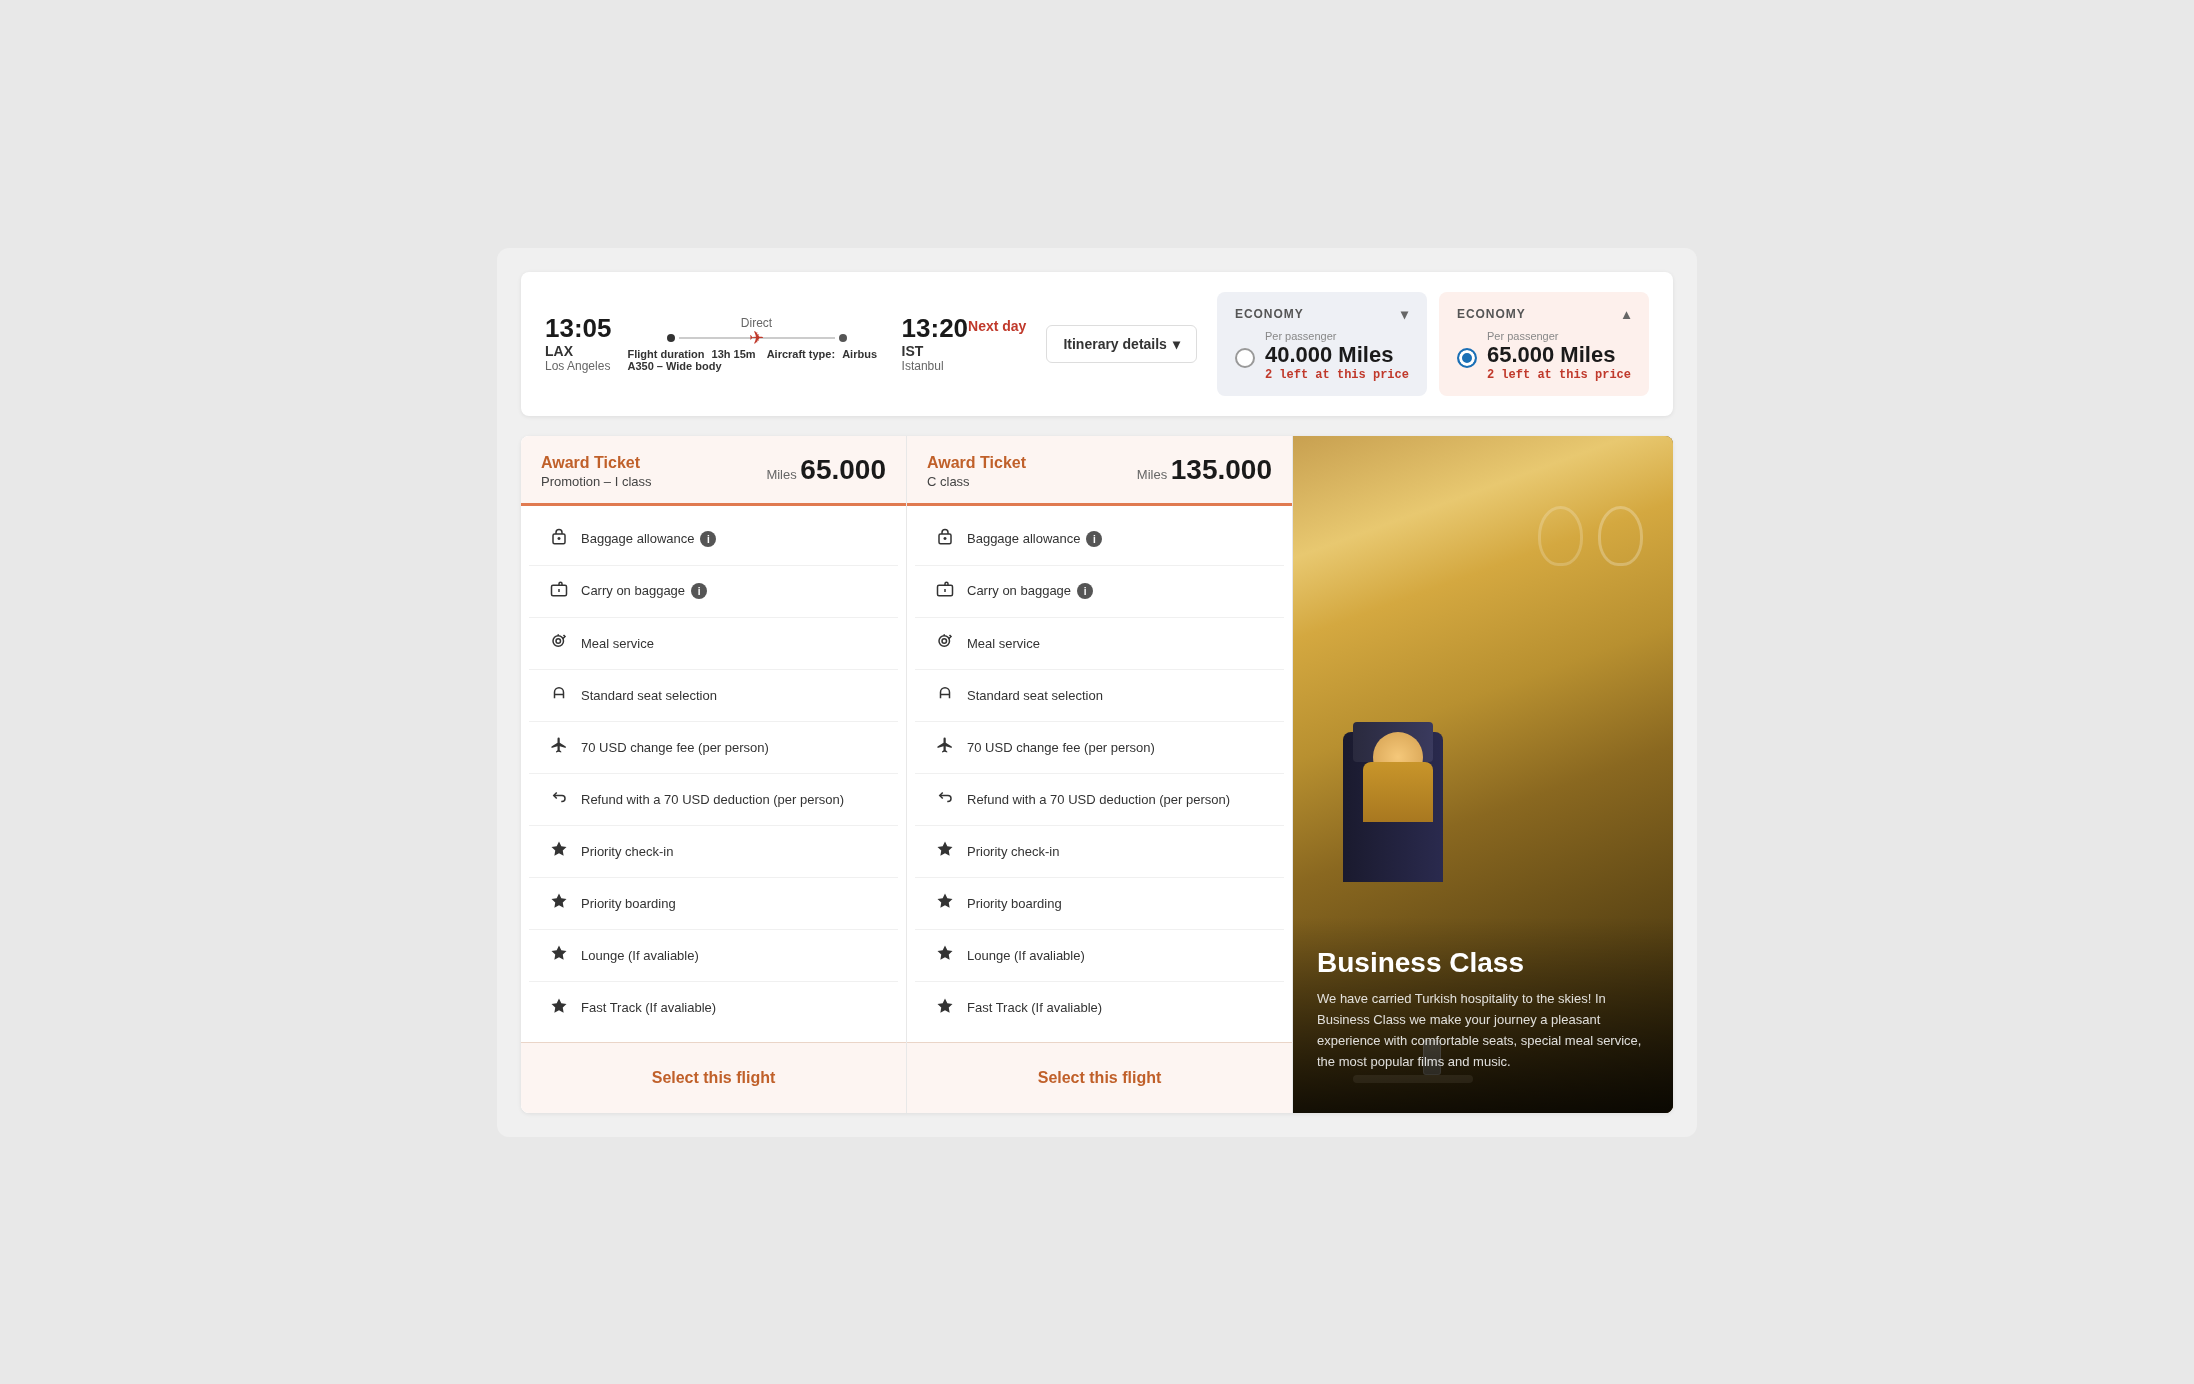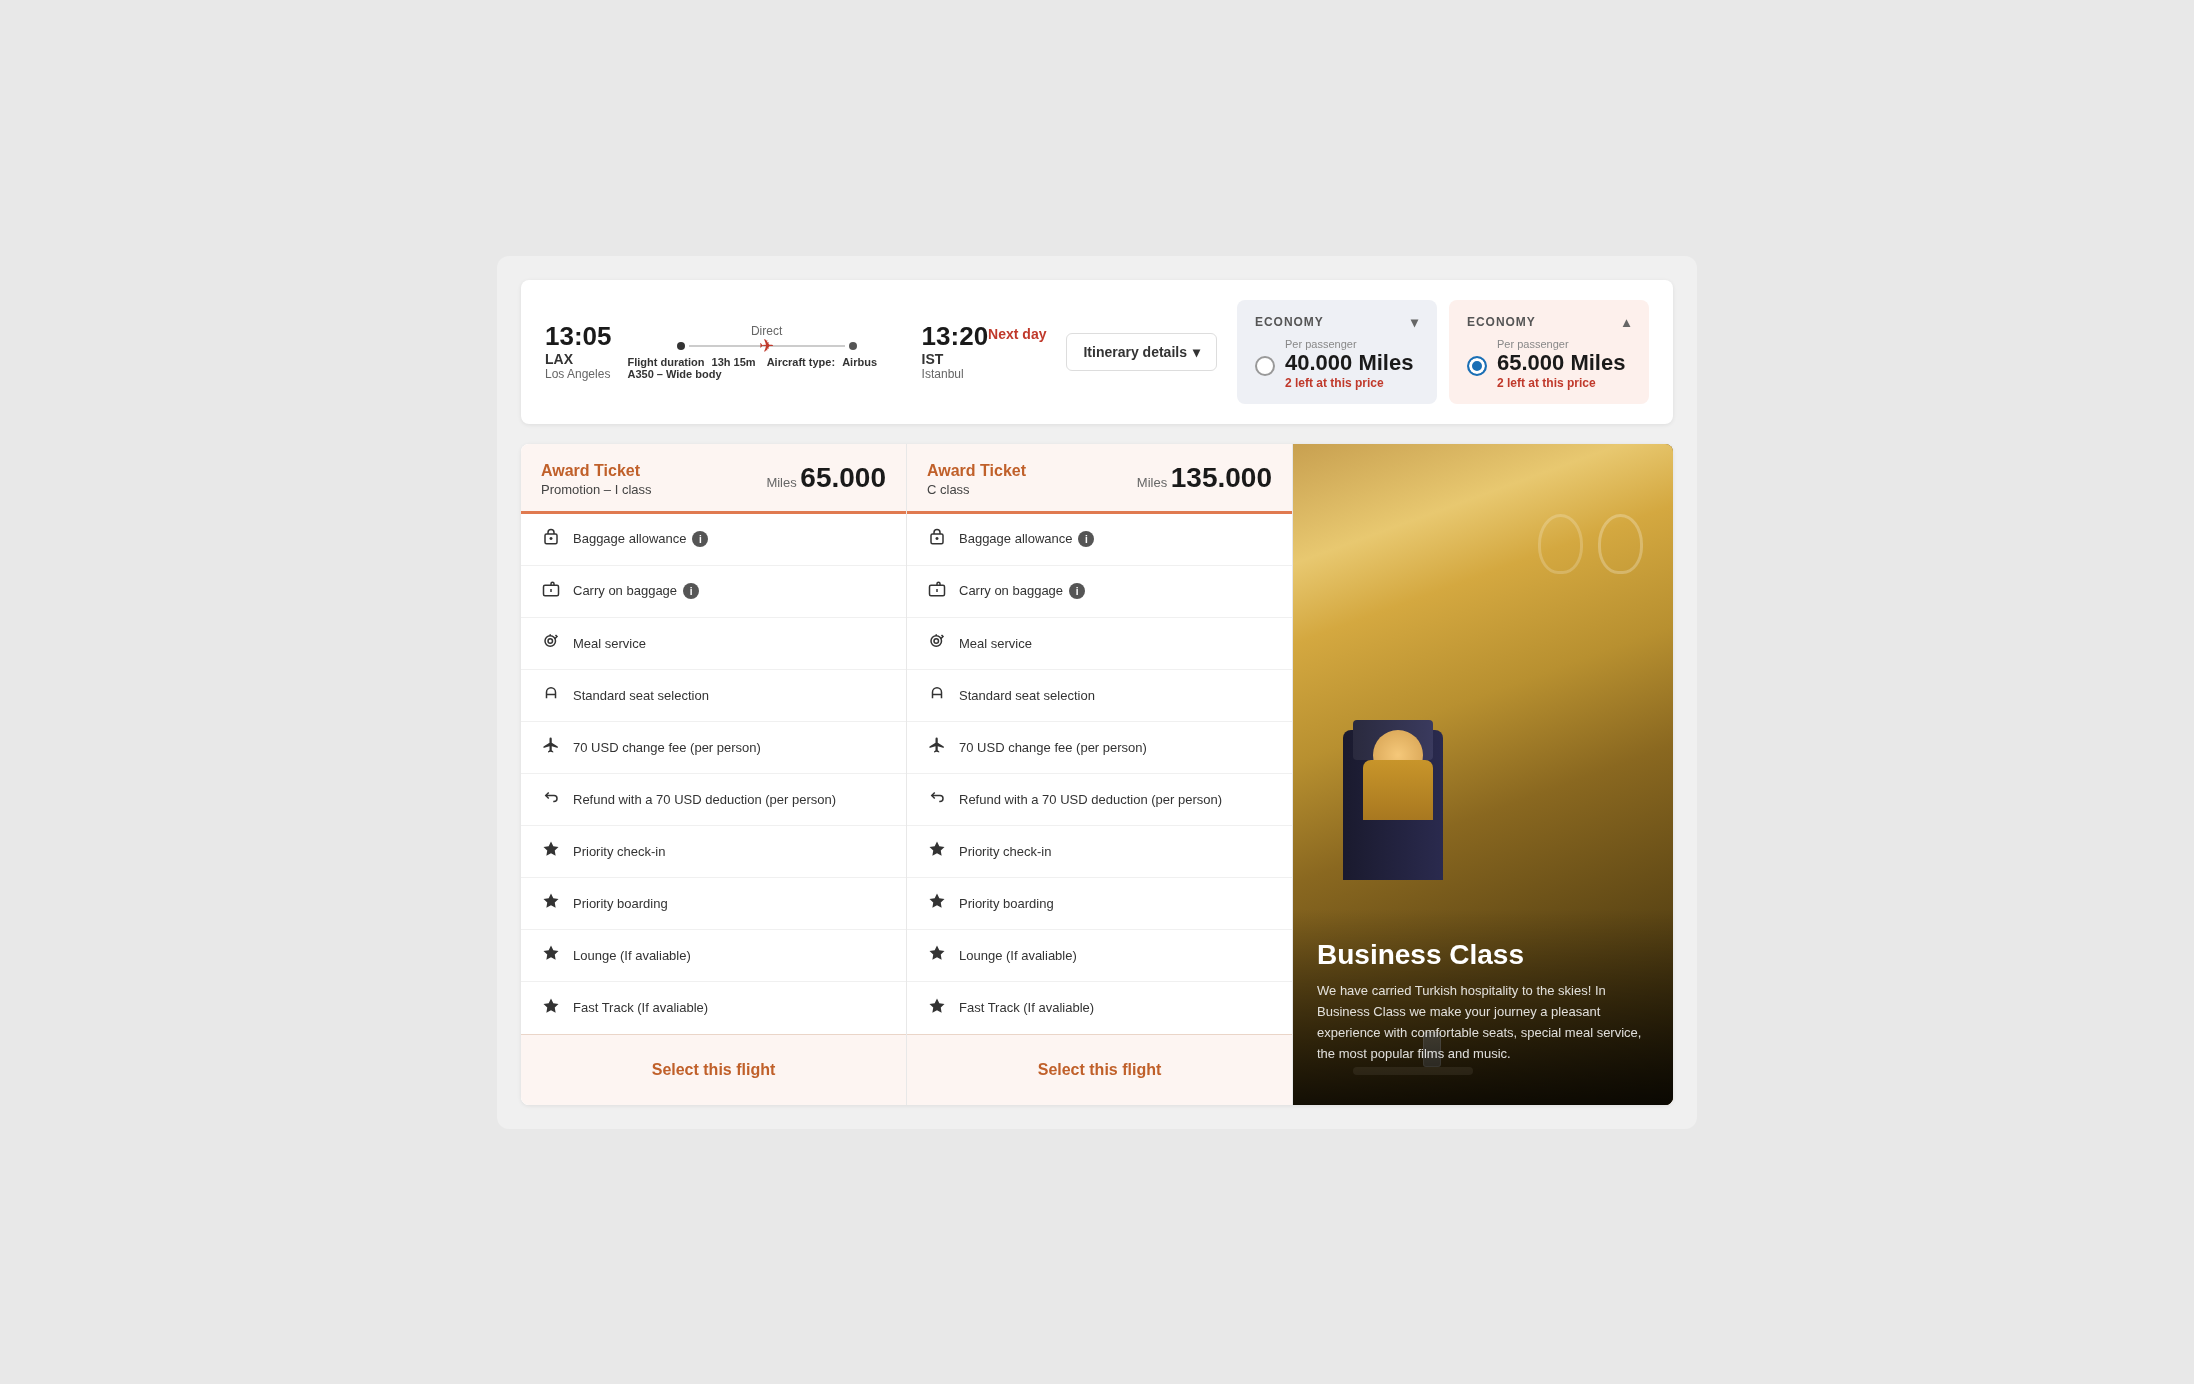--- a/index.html
+++ b/index.html
@@ -184,20 +184,21 @@
     }
     .fare-miles {
       font-size: 22px;
       font-weight: 700;
       color: #1a1a1a;
     }
     .fare-left {
       font-size: 12px;
       color: #c0392b;
       font-weight: 600;
+      font-family: Liberation Mono, monospace;
     }
     .fare-chevron {
       font-size: 14px;
       color: #666;
       margin-left: auto;
       align-self: center;
       cursor: pointer;
     }
 
     
@@ -247,21 +248,21 @@
       color: #666;
     }
     .miles-value {
       font-size: 28px;
       font-weight: 800;
       color: #1a1a1a;
     }
 
     
     .features-list {
-      padding: 0;
+      padding: 8px;
     }
     .feature-row {
       display: flex;
       align-items: center;
       padding: 12px 20px;
       border-bottom: 1px solid #f0f0f0;
       gap: 12px;
       min-height: 52px;
     }
     .feature-row:last-child { border-bottom: none; }

